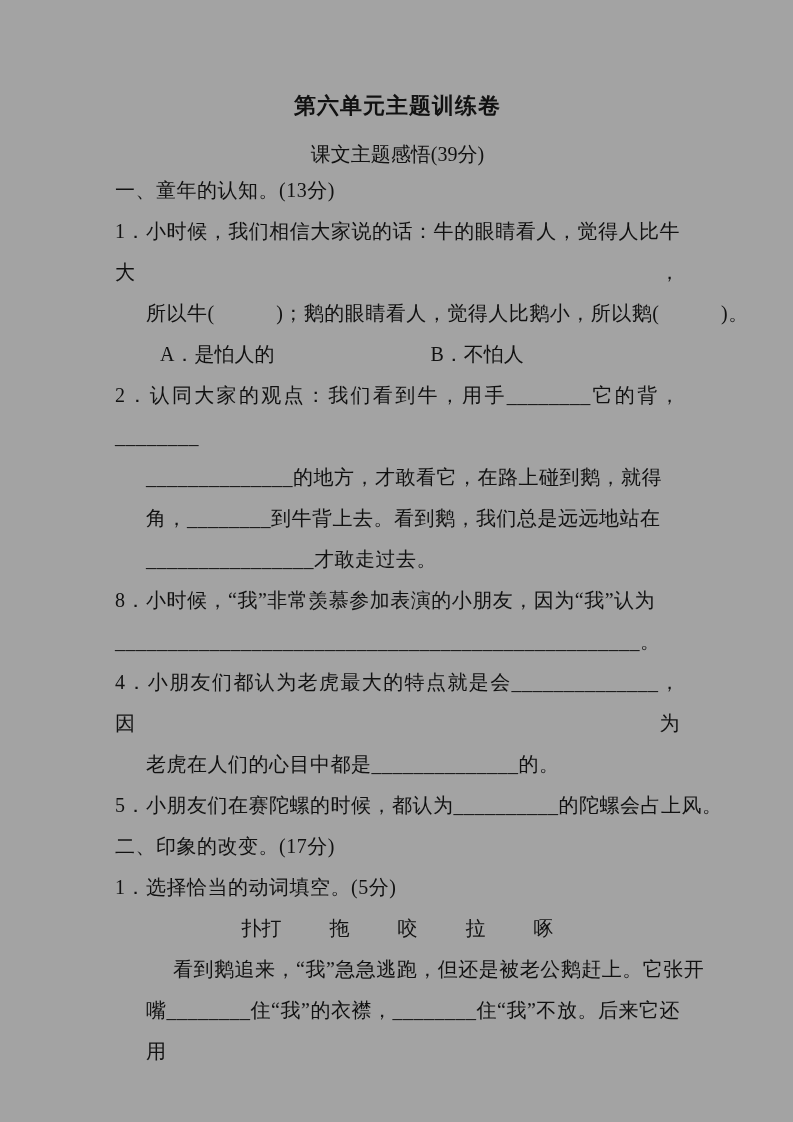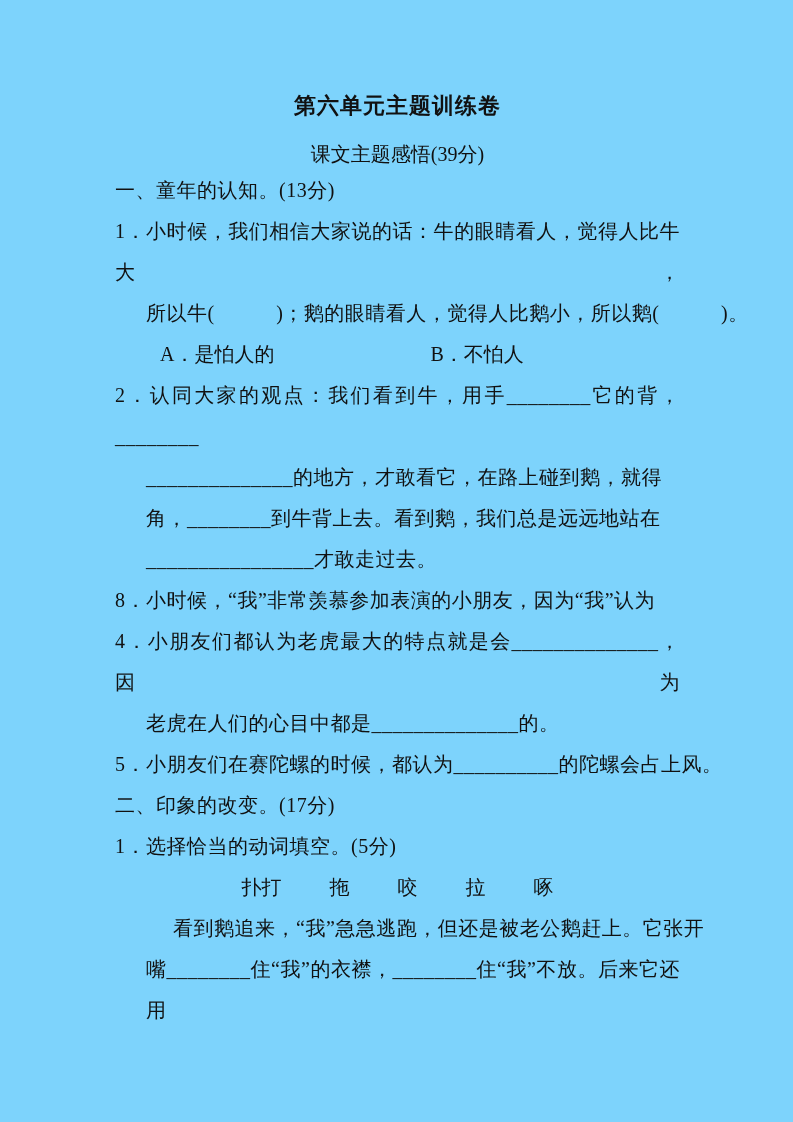--- a/index.html
+++ b/index.html
@@ -5,21 +5,21 @@
   html, body {
     margin: 0;
     padding: 0;
     background: #ffffff;
   }
   .page {
     position: relative;
     width: 793px;
     height: 1122px;
     box-sizing: border-box;
-    background: #7dd3fc;
+    background: #a3a3a3;
     color: #111111;
     padding: 92px 113px 0 115px;
     font-family: "Liberation Serif", "DejaVu Serif", serif;
     overflow: hidden;
   }
   .title {
     margin: 0;
     font-size: 22px;
     line-height: 28px;
     font-weight: bold;
@@ -84,20 +84,21 @@
     <span class="opt-a">A．是怕人的</span>
     <span class="opt-b">B．不怕人</span>
   </div>
 
   <div class="line fill">2．认同大家的观点：我们看到牛，用手________它的背，________</div>
   <div class="line indent1">______________的地方，才敢看它，在路上碰到鹅，就得</div>
   <div class="line indent1">角，________到牛背上去。看到鹅，我们总是远远地站在</div>
   <div class="line indent1">________________才敢走过去。</div>
 
   <div class="line">8．小时候，“我”非常羡慕参加表演的小朋友，因为“我”认为</div>
+  <div class="line">__________________________________________________。</div>
 
   <div class="line fill">4．小朋友们都认为老虎最大的特点就是会______________，因为</div>
   <div class="line indent1">老虎在人们的心目中都是______________的。</div>
 
   <div class="line">5．小朋友们在赛陀螺的时候，都认为__________的陀螺会占上风。</div>
 
   <div class="section-heading">二、印象的改变。(17分)</div>
 
   <div class="line">1．选择恰当的动词填空。(5分)</div>
 

